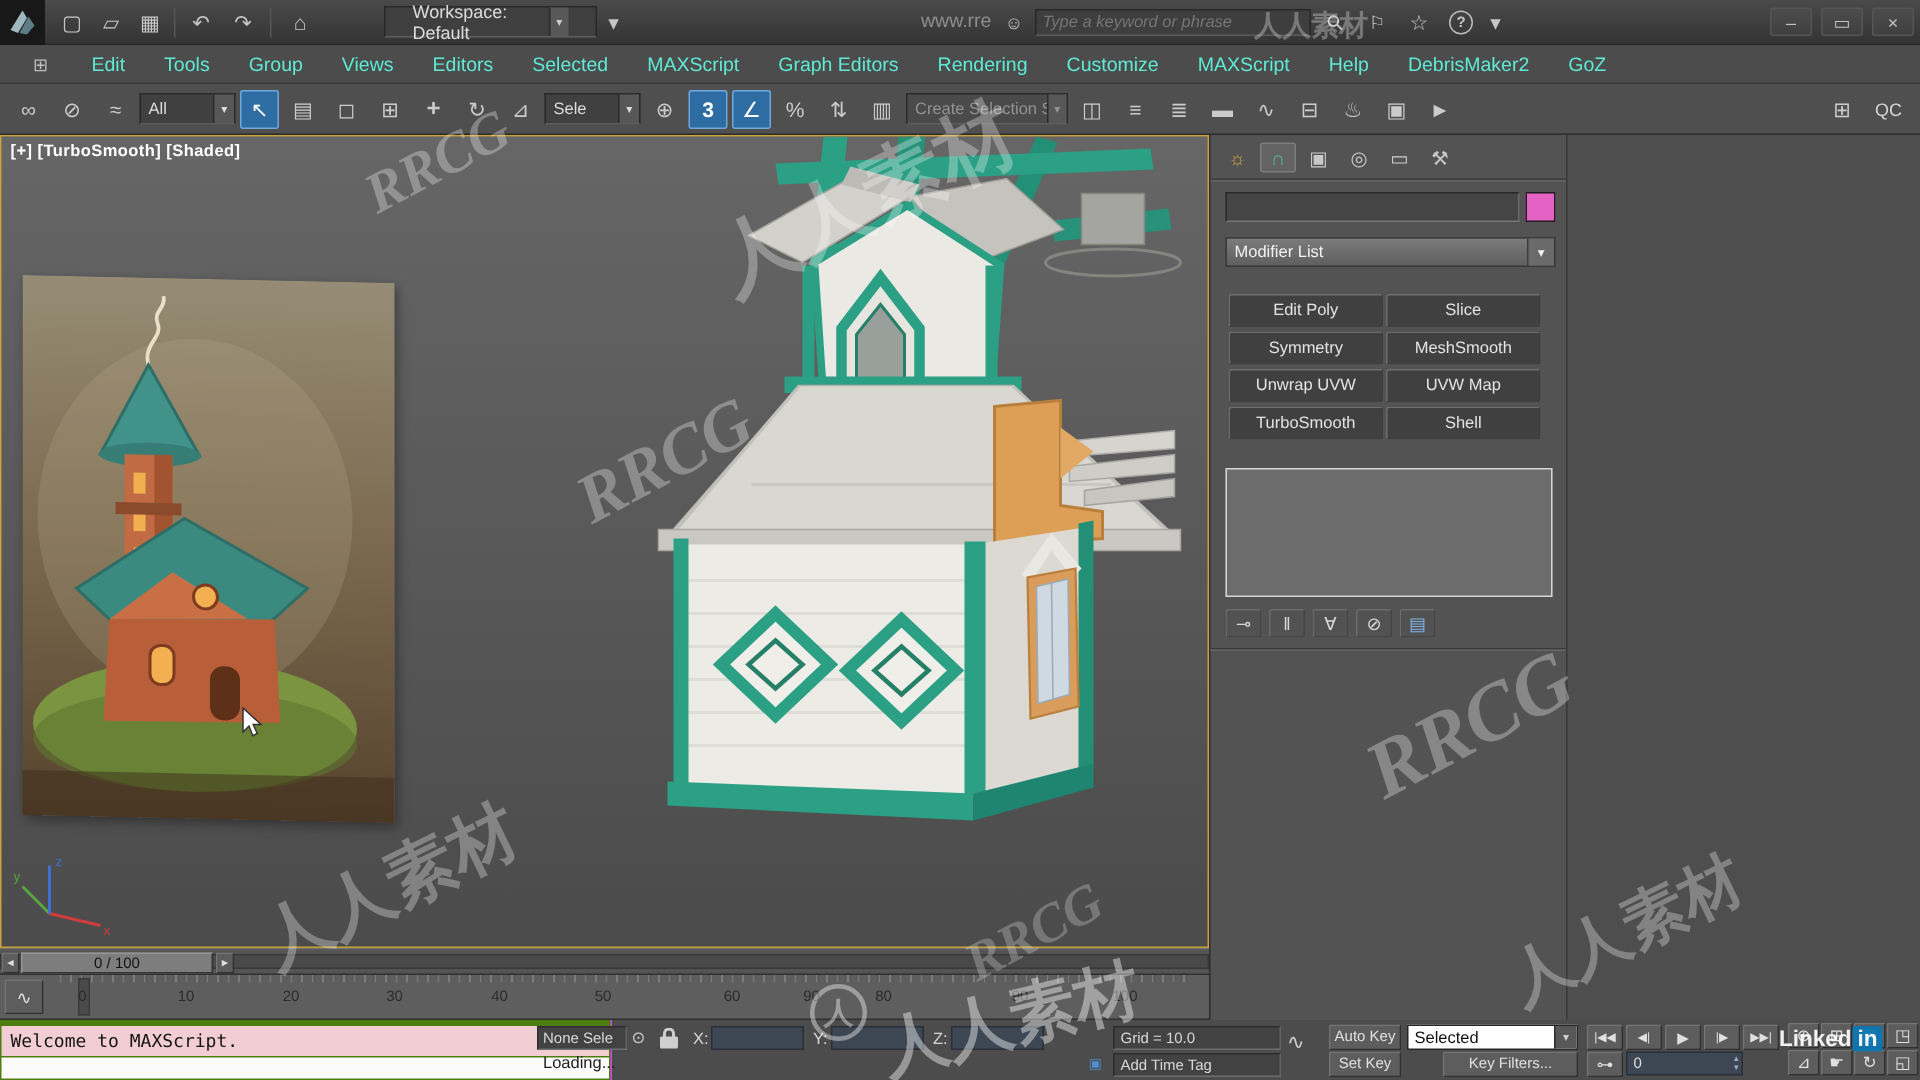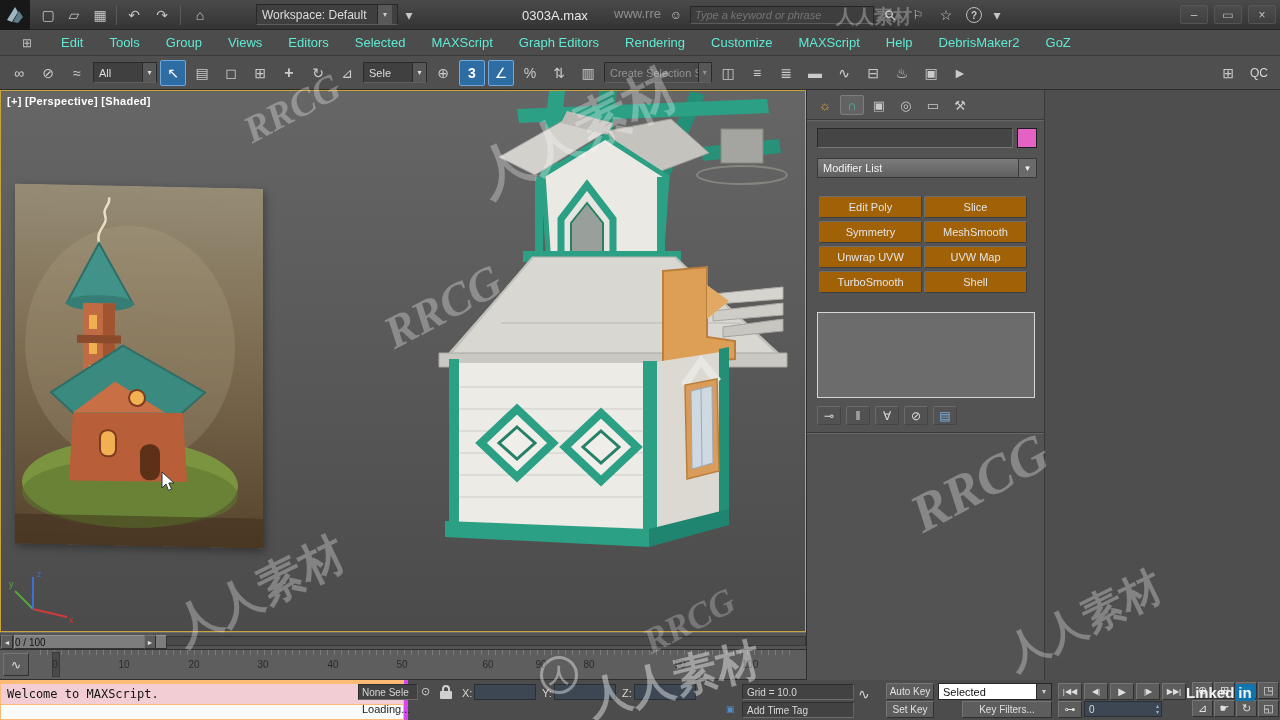--- a/index.html
+++ b/index.html
@@ -4,21 +4,21 @@
 <style>
 *{margin:0;padding:0;box-sizing:border-box}
 body{width:1280px;height:720px;overflow:hidden;background:#4a4a4a;font-family:"Liberation Sans",sans-serif;position:relative}
 #app{position:absolute;top:0;left:0;width:1280px;height:720px}
 
 
 #titlebar{position:absolute;top:0;left:0;width:1280px;height:30px;background:linear-gradient(#4a4a4a,#343434);border-bottom:1px solid #242424;color:#d5d5d5;z-index:5}
 #logo{position:absolute;top:0;left:0;width:30px;height:30px;background:#181818;display:flex;align-items:center;justify-content:center}
 .tbic{position:absolute;top:3px;width:24px;height:24px;display:flex;align-items:center;justify-content:center;font-size:14px;color:#c6c6c6;border-radius:2px}
 .tbsep{position:absolute;top:5px;width:1px;height:20px;background:#2a2a2a;border-right:1px solid #5a5a5a}
-#workspace{position:absolute;top:4px;left:256px;width:142px;height:21px;background:#3f3f3f;border:1px solid #282828;border-bottom-color:#5e5e5e;display:flex;align-items:center;font-size:12px;color:#ddd;padding:0 5px}
+#workspace{position:absolute;top:4px;left:256px;width:142px;height:21px;background:#3f3f3f;border:1px solid #282828;border-bottom-color:#5e5e5e;display:flex;align-items:center;font-size:12px;color:#ddd;padding:0 18px}
 #workspace .arr,#selcombo .arr{margin-left:auto;width:15px;height:100%;display:flex;align-items:center;justify-content:center;background:#585858;border-left:1px solid #2a2a2a;font-size:8px;color:#ccc}
 #doc-title{position:absolute;top:0;left:410px;width:290px;height:30px;display:flex;align-items:center;justify-content:center;font-size:13px;color:#e8e8e8}
 #searchbox{position:absolute;top:6px;left:690px;width:184px;height:18px;background:#3e3e3e;border:1px solid #272727;border-bottom-color:#5c5c5c;color:#a9a9a9;font-style:italic;font-size:11px;padding:0 4px;font-family:"Liberation Sans",sans-serif}
 .helpcirc{width:16px;height:16px;border:1px solid #bdbdbd;border-radius:50%;display:flex;align-items:center;justify-content:center;font-size:10px;font-weight:bold}
 .winbtn{position:absolute;top:5px;width:28px;height:19px;display:flex;align-items:center;justify-content:center;color:#c2c2c2;font-size:12px;border:1px solid #555;border-radius:2px;background:rgba(255,255,255,.04)}
 
 
 #menubar{position:absolute;top:30px;left:0;width:1280px;height:26px;background:#4c4c4c;border-bottom:1px solid #393939;display:flex;align-items:center;padding-left:14px;z-index:5}
 #menubar .appmenu{width:26px;height:20px;display:flex;align-items:center;justify-content:center;color:#bdbdbd;font-size:12px;margin-right:8px}
 .menu-item{padding:4px 13px;font-size:13px;color:#5eead4;white-space:nowrap}
@@ -37,48 +37,48 @@
 #vp-label{position:absolute;top:4px;left:6px;font-size:11px;font-weight:bold;color:#fff;z-index:8;letter-spacing:.3px}
 #scene{position:absolute;top:0;left:0}
 #ref-image{position:absolute;top:95px;left:14px;width:248px;height:360px;transform:skewY(1.2deg);box-shadow:2px 3px 8px rgba(0,0,0,.35);z-index:3}
 #axis-tripod{position:absolute;left:6px;top:474px;z-index:6}
 #vp-cursor{position:absolute;left:160px;top:380px;z-index:20}
 
 
 #time-slider{position:absolute;top:632px;left:0;width:806px;height:18px;background:#545454;border-top:1px solid #6b6b6b;border-bottom:1px solid #303030}
 #ts-track{position:absolute;top:3px;left:0;right:0;bottom:3px;background:#494949;border:1px solid #383838}
 .btn3d{background:#5d5d5d;border:1px solid #757575;border-bottom-color:#2f2f2f;border-right-color:#2f2f2f;color:#e0e0e0;display:flex;align-items:center;justify-content:center;border-radius:1px}
-#ts-handle{position:absolute;top:2px;left:14px;width:153px;height:14px;font-size:10px;color:#111;background:#7d7d7d;border:1px solid #969696;border-bottom-color:#333;border-right-color:#333;display:flex;align-items:center;justify-content:flex-start}
+#ts-handle{position:absolute;top:2px;left:14px;width:128px;height:14px;font-size:10px;color:#111;background:#7d7d7d;border:1px solid #969696;border-bottom-color:#333;border-right-color:#333;display:flex;align-items:center;justify-content:center}
 .ts-arrow{position:absolute;top:2px;width:12px;height:14px;font-size:7px}
 #trackbar{position:absolute;top:650px;left:0;width:806px;height:30px;background:#5e5e5e;border-bottom:1px solid #2e2e2e}
 #tb-ticks{position:absolute;top:0;left:40px;right:10px;height:5px;background:repeating-linear-gradient(90deg,#7c7c7c 0 1px,transparent 1px 7px)}
 .tick{position:absolute;top:9px;transform:translateX(-50%);font-size:10px;color:#2b2b2b}
 #tb-marker{position:absolute;left:52px;top:2px;width:8px;height:25px;background:#4a4a4a;border:1px solid #3a3a3a}
 #tb-curve{position:absolute;left:3px;top:3px;width:26px;height:23px;font-size:12px}
 
 
 #cmdpanel{position:absolute;top:90px;left:806px;width:238px;height:590px;background:#535353;border-left:1px solid #2e2e2e}
 .cptab{width:24px;height:20px;display:flex;align-items:center;justify-content:center;font-size:13px;color:#c9c9c9;border-radius:2px}
 .cptab.active{background:#636363;border:1px solid #7d7d7d}
 #cp-tabs{position:absolute;top:5px;left:6px;display:flex;gap:3px}
 #cp-tabsep{position:absolute;top:29px;left:0;width:100%;height:2px;border-top:1px solid #3b3b3b;border-bottom:1px solid #676767}
 #cp-name{position:absolute;top:38px;left:10px;width:196px;height:20px;background:#454545;border:1px solid #292929;border-bottom-color:#777;border-right-color:#6a6a6a}
 #cp-swatch{position:absolute;top:38px;left:210px;width:20px;height:20px;background:#e562c5;border:1px solid #1e1e1e}
 #cp-modlist{position:absolute;top:68px;left:10px;width:220px;height:20px;background:linear-gradient(#7b7b7b,#5f5f5f);border:1px solid #393939;display:flex;align-items:center;font-size:11px;color:#f2f2f2;padding-left:5px}
 #cp-modlist .arr{margin-left:auto;width:18px;height:100%;display:flex;align-items:center;justify-content:center;background:#6a6a6a;border-left:1px solid #3c3c3c;font-size:9px}
-.modbtn{position:absolute;width:103px;height:22px;background:#a16207;border:1px solid #3e3e3e;border-top-color:#6e6e6e;border-left-color:#6e6e6e;color:#e3e3e3;font-size:11px;display:flex;align-items:center;justify-content:center;border-radius:2px}
+.modbtn{position:absolute;width:103px;height:22px;background:#404040;border:1px solid #3e3e3e;border-top-color:#6e6e6e;border-left-color:#6e6e6e;color:#e3e3e3;font-size:11px;display:flex;align-items:center;justify-content:center;border-radius:2px}
 #cp-stack{position:absolute;top:222px;left:10px;width:218px;height:86px;background:#6c6c6c;border:1px solid #d6d6d6}
 .cpt{width:24px;height:19px;display:flex;align-items:center;justify-content:center;color:#d8d8d8;font-size:12px;border:1px solid #454545;border-top-color:#6b6b6b;border-left-color:#6b6b6b;background:#525252;border-radius:2px}
 #cp-tools{position:absolute;top:316px;left:10px;display:flex;gap:5px}
 #cp-toolsep{position:absolute;top:342px;left:0;width:100%;height:2px;border-top:1px solid #3b3b3b;border-bottom:1px solid #676767}
 #rightpanel{position:absolute;top:90px;left:1044px;width:236px;height:590px;background:#4e4e4e;border-left:1px solid #383838}
 
 
 #statusbar{position:absolute;top:680px;left:0;width:1280px;height:40px;background:#4c4c4c;z-index:5}
-#listener{position:absolute;left:0;top:0;width:408px;height:40px;background:#fdba74;border-right:4px solid #d946ef}
+#listener{position:absolute;left:0;top:0;width:408px;height:40px;background:#4d7c0f;border-right:1px solid #d946ef}
 #listener .pink{position:absolute;left:1px;top:4px;right:1px;height:20px;background:#f2cdd3;color:#141414;font-family:"DejaVu Sans Mono",monospace;font-size:12px;line-height:20px;padding-left:6px;white-space:nowrap;overflow:hidden}
 #listener .white{position:absolute;left:1px;top:25px;right:1px;height:14px;background:#fbfbfb}
 .sunken{background:#424242;border:1px solid #2d2d2d;border-bottom-color:#6e6e6e;border-right-color:#636363;color:#d8d8d8}
 .coordfield{position:absolute;top:4px;width:62px;height:16px;background:#3d4754;border:1px solid #2a2f36}
 .slabel{position:absolute;font-size:11px;color:#d6d6d6}
 .sbtn{position:absolute;font-size:10px}
 .pbtn{position:absolute;top:3px;width:24px;height:17px;font-size:8px}
 .navic{position:absolute;width:21px;height:17px;font-size:11px}
 #selcombo{position:absolute;left:938px;top:3px;width:114px;height:17px;background:#fff;border:1px solid #262626;display:flex;align-items:center;font-size:11px;color:#111;padding-left:4px}
 #framefield{position:absolute;left:1084px;top:21px;width:78px;height:16px;background:#3d4754;border:1px solid #2a2f36;color:#ddd;font-size:10px;display:flex;align-items:center;padding-left:4px}
@@ -112,23 +112,20 @@
     <span class="tbsep" style="left:116px"></span>
     <span class="tbic" style="left:122px">↶</span>
     <span class="tbic" style="left:150px">↷</span>
     <span class="tbsep" style="left:180px"></span>
     <span class="tbic" style="left:188px">⌂</span>
     <div id="workspace">
       <span>Workspace: Default</span>
       <span class="arr">▾</span>
     </div>
     <span class="tbic" style="left:402px;width:14px">▾</span>
-    <div id="doc-title">
-        <span>0303A.max</span>
-      </div>
 
     <span class="tbic" style="left:664px;font-size:12px">☺</span>
     <input id="searchbox" placeholder="Type a keyword or phrase" style="">
     <span class="tbic" style="left:878px;transform:rotate(-45deg)">⚲</span>
     <span class="tbic" style="left:906px;font-size:12px">⚐</span>
     <span class="tbic" style="left:934px">☆</span>
     <span class="tbic" style="left:962px">
         <span class="helpcirc">?</span>
       </span>
     <span class="tbic" style="left:990px;width:14px">▾</span>
@@ -192,21 +189,21 @@
     <span class="ic">∿</span>
     <span class="ic">⊟</span>
     <span class="ic">♨</span>
     <span class="ic">▣</span>
     <span class="ic">►</span>
     <span class="ic" style="margin-left:auto">⊞</span>
     <span id="qc-label">QC</span>
   </div>
 
   <div id="viewport">
-    <span id="vp-label">[+] [Perspective] [Shaded]</span>
+    <span id="vp-label">[+] [TurboSmooth] [Shaded]</span>
 
     <svg id="scene" width="804" height="540" viewBox="0 0 804 540">
       <g>
         <polygon points="548,0 564,0 552,118 536,114" fill="#2ba085"></polygon>
         <polygon points="598,0 616,0 610,54 594,52" fill="#279179"></polygon>
         <polygon points="690,0 704,4 664,96 650,90" fill="#238f76"></polygon>
         <polygon points="516,18 766,8 768,22 518,32" fill="#2ba085"></polygon>
         <polygon points="700,56 778,48 780,62 702,70" fill="#279179"></polygon>
       </g>
       <g>

